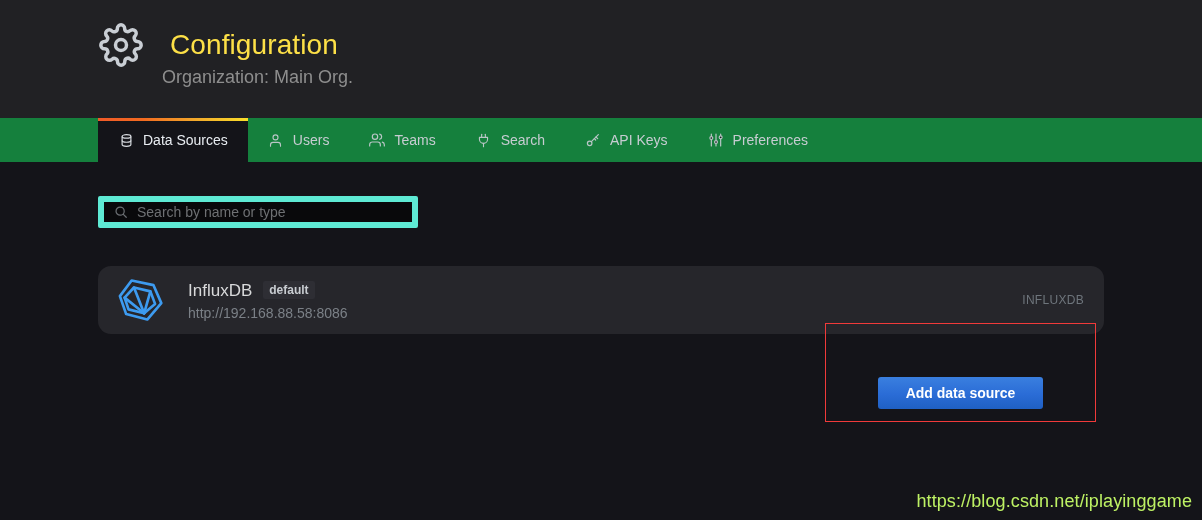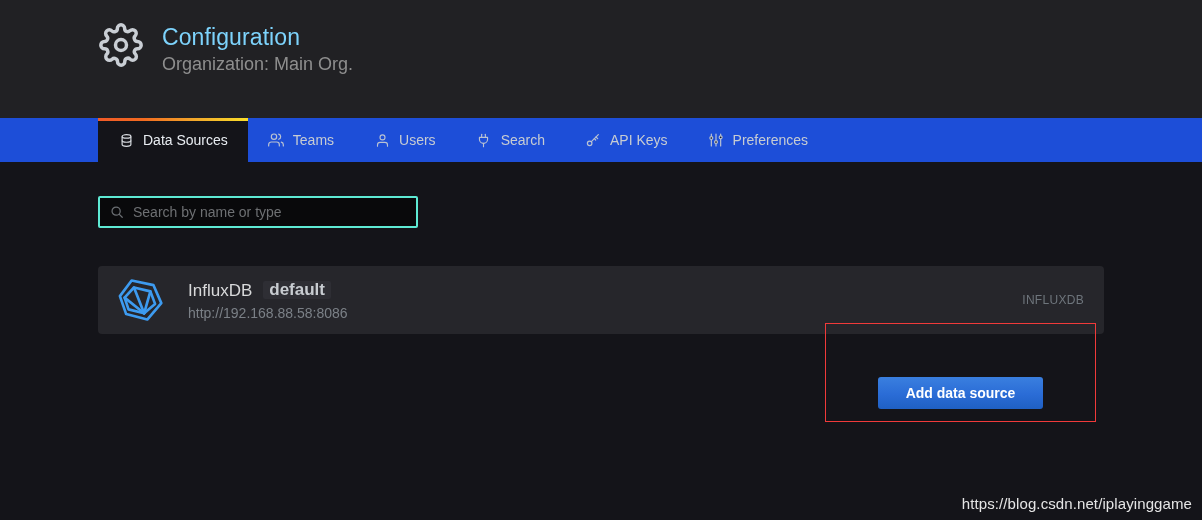--- a/index.html
+++ b/index.html
@@ -32,37 +32,37 @@
     height: 46px;
     margin-right: 18px;
     flex: none;
     display: flex;
     align-items: center;
     justify-content: center;
   }
   .header-icon svg { display: block; }
   .header-texts { padding-top: 1px; }
   .page-title {
-    font-size: 23px;
-    color: #7dd3fc;
+    font-size: 28px;
+    color: #fde047;
     font-weight: 400;
     line-height: 28px;
-    margin: 0;
+    margin: 8px;
     letter-spacing: .1px;
   }
   .page-subtitle {
     font-size: 18px;
     color: #8e8e8e;
     line-height: 20px;
     margin-top: 3px;
   }
 
   
   .tabbar {
-    background: #1d4ed8;
+    background: #15803d;
     height: 44px;
     padding-left: 98px;
     display: flex;
     align-items: stretch;
     box-sizing: border-box;
     position: relative;
   }
   .tab {
     display: flex;
     align-items: center;
@@ -110,21 +110,21 @@
     justify-content: space-between;
     padding-top: 33px;
     height: 34px;
     box-sizing: content-box;
   }
 
   .search-box {
     width: 320px;
     height: 32px;
     background: #09090b;
-    border: 2px solid #5eead4;
+    border: 6px solid #5eead4;
     border-radius: 2px;
     display: flex;
     align-items: center;
     padding: 0 10px;
     box-sizing: border-box;
   }
   .search-box .sicon {
     margin-right: 9px;
     display: flex;
     align-items: center;
@@ -176,21 +176,21 @@
     height: 99px;
     display: flex;
     align-items: center;
     justify-content: center;
   }
 
   
   .ds-list { margin-top: 37px; }
   .ds-row {
     background: #26262b;
-    border-radius: 4px;
+    border-radius: 13px;
     height: 68px;
     display: flex;
     align-items: center;
     padding: 0 20px 0 18px;
     box-sizing: border-box;
     cursor: pointer;
   }
   .ds-logo {
     width: 50px;
     height: 50px;
@@ -208,21 +208,21 @@
   }
   .ds-name {
     font-size: 17px;
     color: #d8d9da;
     font-weight: 400;
     line-height: 21px;
   }
   .ds-badge {
     background: #2e2e34;
     color: #c8ccd1;
-    font-size: 17px;
+    font-size: 12px;
     font-weight: bold;
     border-radius: 2px;
     padding: 2px 6px;
     line-height: 14px;
   }
   .ds-url {
     font-size: 14px;
     color: #7b8087;
     margin-top: 4px;
     line-height: 16px;
@@ -232,22 +232,22 @@
     color: #6e757c;
     letter-spacing: .3px;
     flex: none;
   }
 
   
   .watermark {
     position: absolute;
     right: 10px;
     bottom: 8px;
-    font-size: 15px;
-    color: #e5e5e5;
+    font-size: 18px;
+    color: #bef264;
     letter-spacing: .1px;
   }
 </style>
 </head>
 <body>
 
 <div class="page-header">
   <div class="header-inner">
     <div class="header-icon">
       <svg width="44" height="44" viewBox="0 0 24 24" fill="none" stroke="#c9ced4" stroke-width="1.9" stroke-linecap="round" stroke-linejoin="round">
@@ -270,38 +270,38 @@
         <ellipse cx="12" cy="5.5" rx="7" ry="2.8"></ellipse>
         <path d="M5 5.5v13c0 1.55 3.13 2.8 7 2.8s7-1.25 7-2.8v-13"></path>
         <path d="M5 12c0 1.55 3.13 2.8 7 2.8s7-1.25 7-2.8"></path>
       </svg>
     </span>
     <span>Data Sources</span>
   </div>
 
   <div class="tab">
     <span class="ticon">
+      <svg width="15" height="15" viewBox="0 0 24 24" fill="none" stroke="#c7ccd2" stroke-width="1.8" stroke-linecap="round" stroke-linejoin="round">
+        <path d="M20 21v-2a4 4 0 0 0-4-4H8a4 4 0 0 0-4 4v2"></path>
+        <circle cx="12" cy="7" r="4"></circle>
+      </svg>
+    </span>
+    <span>Users</span>
+  </div>
+
+  <div class="tab">
+    <span class="ticon">
       <svg width="16" height="16" viewBox="0 0 24 24" fill="none" stroke="#c7ccd2" stroke-width="1.8" stroke-linecap="round" stroke-linejoin="round">
         <path d="M17 21v-2a4 4 0 0 0-4-4H5a4 4 0 0 0-4 4v2"></path>
         <circle cx="9" cy="7" r="4"></circle>
         <path d="M23 21v-2a4 4 0 0 0-3-3.87"></path>
         <path d="M16 3.13a4 4 0 0 1 0 7.75"></path>
       </svg>
     </span>
     <span>Teams</span>
-  </div>
-
-  <div class="tab">
-    <span class="ticon">
-      <svg width="15" height="15" viewBox="0 0 24 24" fill="none" stroke="#c7ccd2" stroke-width="1.8" stroke-linecap="round" stroke-linejoin="round">
-        <path d="M20 21v-2a4 4 0 0 0-4-4H8a4 4 0 0 0-4 4v2"></path>
-        <circle cx="12" cy="7" r="4"></circle>
-      </svg>
-    </span>
-    <span>Users</span>
   </div>
 
   <div class="tab">
     <span class="ticon">
       <svg width="15" height="15" viewBox="0 0 24 24" fill="none" stroke="#c7ccd2" stroke-width="1.8" stroke-linecap="round" stroke-linejoin="round">
         <path d="M9 2v5"></path>
         <path d="M15 2v5"></path>
         <path d="M5.5 7h13v3a6.5 6.5 0 0 1-13 0z"></path>
         <path d="M12 16.5V22"></path>
       </svg>

